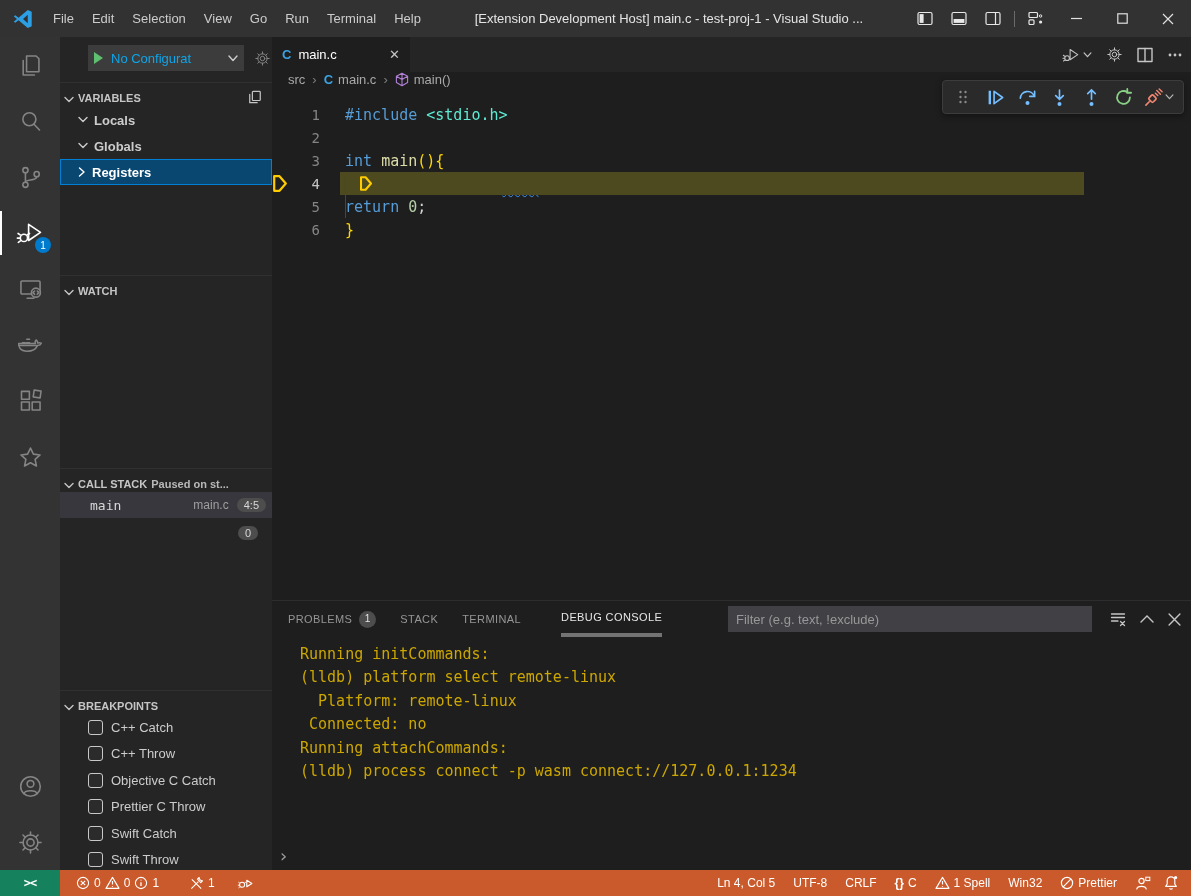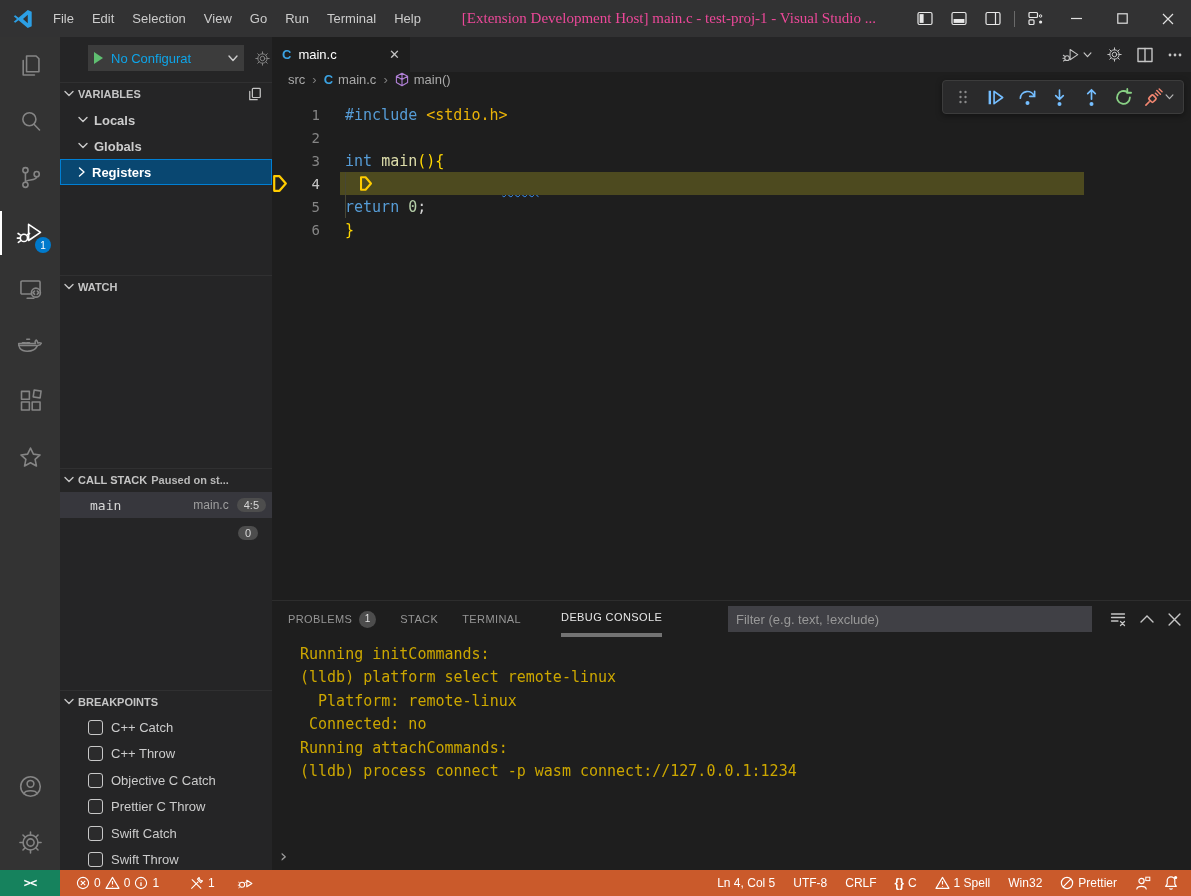--- a/index.html
+++ b/index.html
@@ -9,42 +9,42 @@
     background:#1e1e1e; font-family:"Liberation Sans", sans-serif; color:#cccccc;
     font-size:13px; -webkit-font-smoothing:antialiased;
   }
   svg { display:block; }
   .icon-stroke { fill:none; stroke:#858585; stroke-width:1.4; stroke-linecap:round; stroke-linejoin:round; }
 
   
   #titlebar { position:absolute; left:0; top:0; width:1191px; height:37px; background:#323233; display:flex; align-items:center; }
   .vscode-logo { width:22px; height:22px; margin-left:12px; margin-right:10px; }
   .menu-item { padding:0 9px; height:37px; line-height:37px; color:#cccccc; font-size:13px; cursor:default; }
-  #window-title { flex:1; text-align:center; color:#ec4899; font-size:15px; white-space:nowrap; overflow:hidden;font-family:Liberation Serif, serif; }
+  #window-title { flex:1; text-align:center; color:#e5e5e5; font-size:13px; white-space:nowrap; overflow:hidden; }
   .titlebar-right { display:flex; align-items:center; height:37px; }
   .layout-btn { width:34px; height:37px; display:flex; align-items:center; justify-content:center; }
   .win-btn { width:46px; height:37px; display:flex; align-items:center; justify-content:center; color:#cccccc; font-size:14px; }
   .tb-sep { width:1px; height:16px; background:#6a6a6a; margin:0 4px; }
 
   
   #activitybar { position:absolute; left:0; top:37px; width:60px; height:833px; background:#333333; }
   .ab-item { position:relative; width:60px; height:56px; display:flex; align-items:center; justify-content:center; }
   .ab-item.active::before { content:""; position:absolute; left:0; top:6px; bottom:6px; width:2px; background:#ffffff; }
   .ab-item.active .icon-stroke { stroke:#ffffff; }
   .ab-badge { position:absolute; right:9px; bottom:8px; min-width:16px; height:16px; border-radius:8px; background:#007acc; color:#fff;
     font-size:10px; display:flex; align-items:center; justify-content:center; padding:0 3px; }
   #ab-bottom { position:absolute; bottom:0; left:0; width:60px; }
 
   
   #sidebar { position:absolute; left:60px; top:37px; width:212px; height:833px; background:#252526; overflow:hidden; }
   #run-row { position:absolute; left:0; top:6px; width:212px; height:30px; display:flex; align-items:center; }
   #config-dropdown { margin-left:28px; width:156px; height:26px; background:#3c3c3c; display:flex; align-items:center; padding:0 6px; color:#0ea5e9; }
   #config-dropdown .play { width:0; height:0; border-left:9px solid #5fbf71; border-top:6px solid transparent; border-bottom:6px solid transparent; margin-right:8px; }
   #config-dropdown .cfg-label { flex:1; font-size:13px; white-space:nowrap; overflow:hidden; }
-  .section-header { position:absolute; left:0; width:212px; height:22px; display:flex; align-items:center; font-size:11px; font-weight:bold; color:#c5c5c5; border-top:1px solid rgba(255,255,255,0.05); }
+  .section-header { position:absolute; left:0; width:212px; height:22px; display:flex; align-items:flex-end; font-size:11px; font-weight:bold; color:#c5c5c5; border-top:1px solid rgba(255,255,255,0.05); }
   .section-header .twisty { margin:0 4px 0 4px; }
   .side-row { position:absolute; left:0; width:212px; height:26px; display:flex; align-items:center; color:#cccccc; font-size:13px; font-weight:bold; }
   .side-row .twisty { margin-left:18px; margin-right:6px; }
   .side-row.selected { background:#094771; outline:1px solid #007fd4; outline-offset:-1px; color:#ffffff; }
   .badge-pill { background:#4d4d4d; color:#d7d7d7; border-radius:9px; font-size:11px; font-weight:normal; padding:1px 7px; }
   #callstack-row { background:#37373d; font-weight:normal; }
   #callstack-row .frame-name { font-family:"DejaVu Sans Mono", monospace; font-size:13px; margin-left:30px; color:#d8d8d8; }
   #callstack-row .frame-file { margin-left:auto; color:#9f9f9f; font-size:12px; margin-right:8px; }
   .bp-row { position:absolute; left:0; width:212px; height:26px; display:flex; align-items:center; font-size:13px; color:#cccccc; }
   .bp-check { width:15px; height:15px; border:1.5px solid #c8c8c8; border-radius:3px; background:#2b2b2c; margin-left:28px; margin-right:8px; }
@@ -63,21 +63,21 @@
   #breadcrumbs .sep { margin:0 7px; color:#7f7f7f; }
   #breadcrumbs .crumb { display:flex; align-items:center; gap:5px; }
 
   #code { position:absolute; left:0; top:59px; width:919px; height:504px; font-family:"DejaVu Sans Mono", monospace; font-size:15px; }
   .code-line { position:absolute; left:0; width:919px; height:23px; display:flex; align-items:center; }
   .glyph-margin { width:18px; height:23px; position:relative; flex:none; }
   .ln-num { width:30px; text-align:right; color:#858585; font-size:14px; flex:none; }
   .code-text { margin-left:25px; white-space:pre; color:#d4d4d4; }
   .hl-line { position:absolute; left:68px; top:0; width:744px; height:23px; background:#4d4a1f; }
   .indent-guide { position:absolute; left:73px; top:0; width:1px; height:23px; background:#474735; }
-  .tok-kw { color:#569cd6; } .tok-str { color:#eab308; } .tok-esc { color:#d7ba7d; }
+  .tok-kw { color:#569cd6; } .tok-str { color:#5eead4; } .tok-esc { color:#d7ba7d; }
   .tok-fn { color:#dcdcaa; } .tok-brk { color:#ffd700; } .tok-num { color:#b5cea8; } .tok-plain { color:#d4d4d4; }
   .squiggle { text-decoration:underline; text-decoration-style:wavy; text-decoration-color:#3794ff; text-decoration-thickness:1px; text-underline-offset:4px; }
   .cur-arrow { position:absolute; top:3px; }
 
   
   #debug-toolbar { position:absolute; right:7px; top:43px; height:34px; background:#2a2a2b; border:1px solid #3c3c3c; border-radius:4px;
     display:flex; align-items:center; padding:0 6px; gap:4px; box-shadow:0 2px 6px rgba(0,0,0,0.4); }
   .dbg-btn { width:28px; height:28px; display:flex; align-items:center; justify-content:center; border-radius:4px; }
 
   

